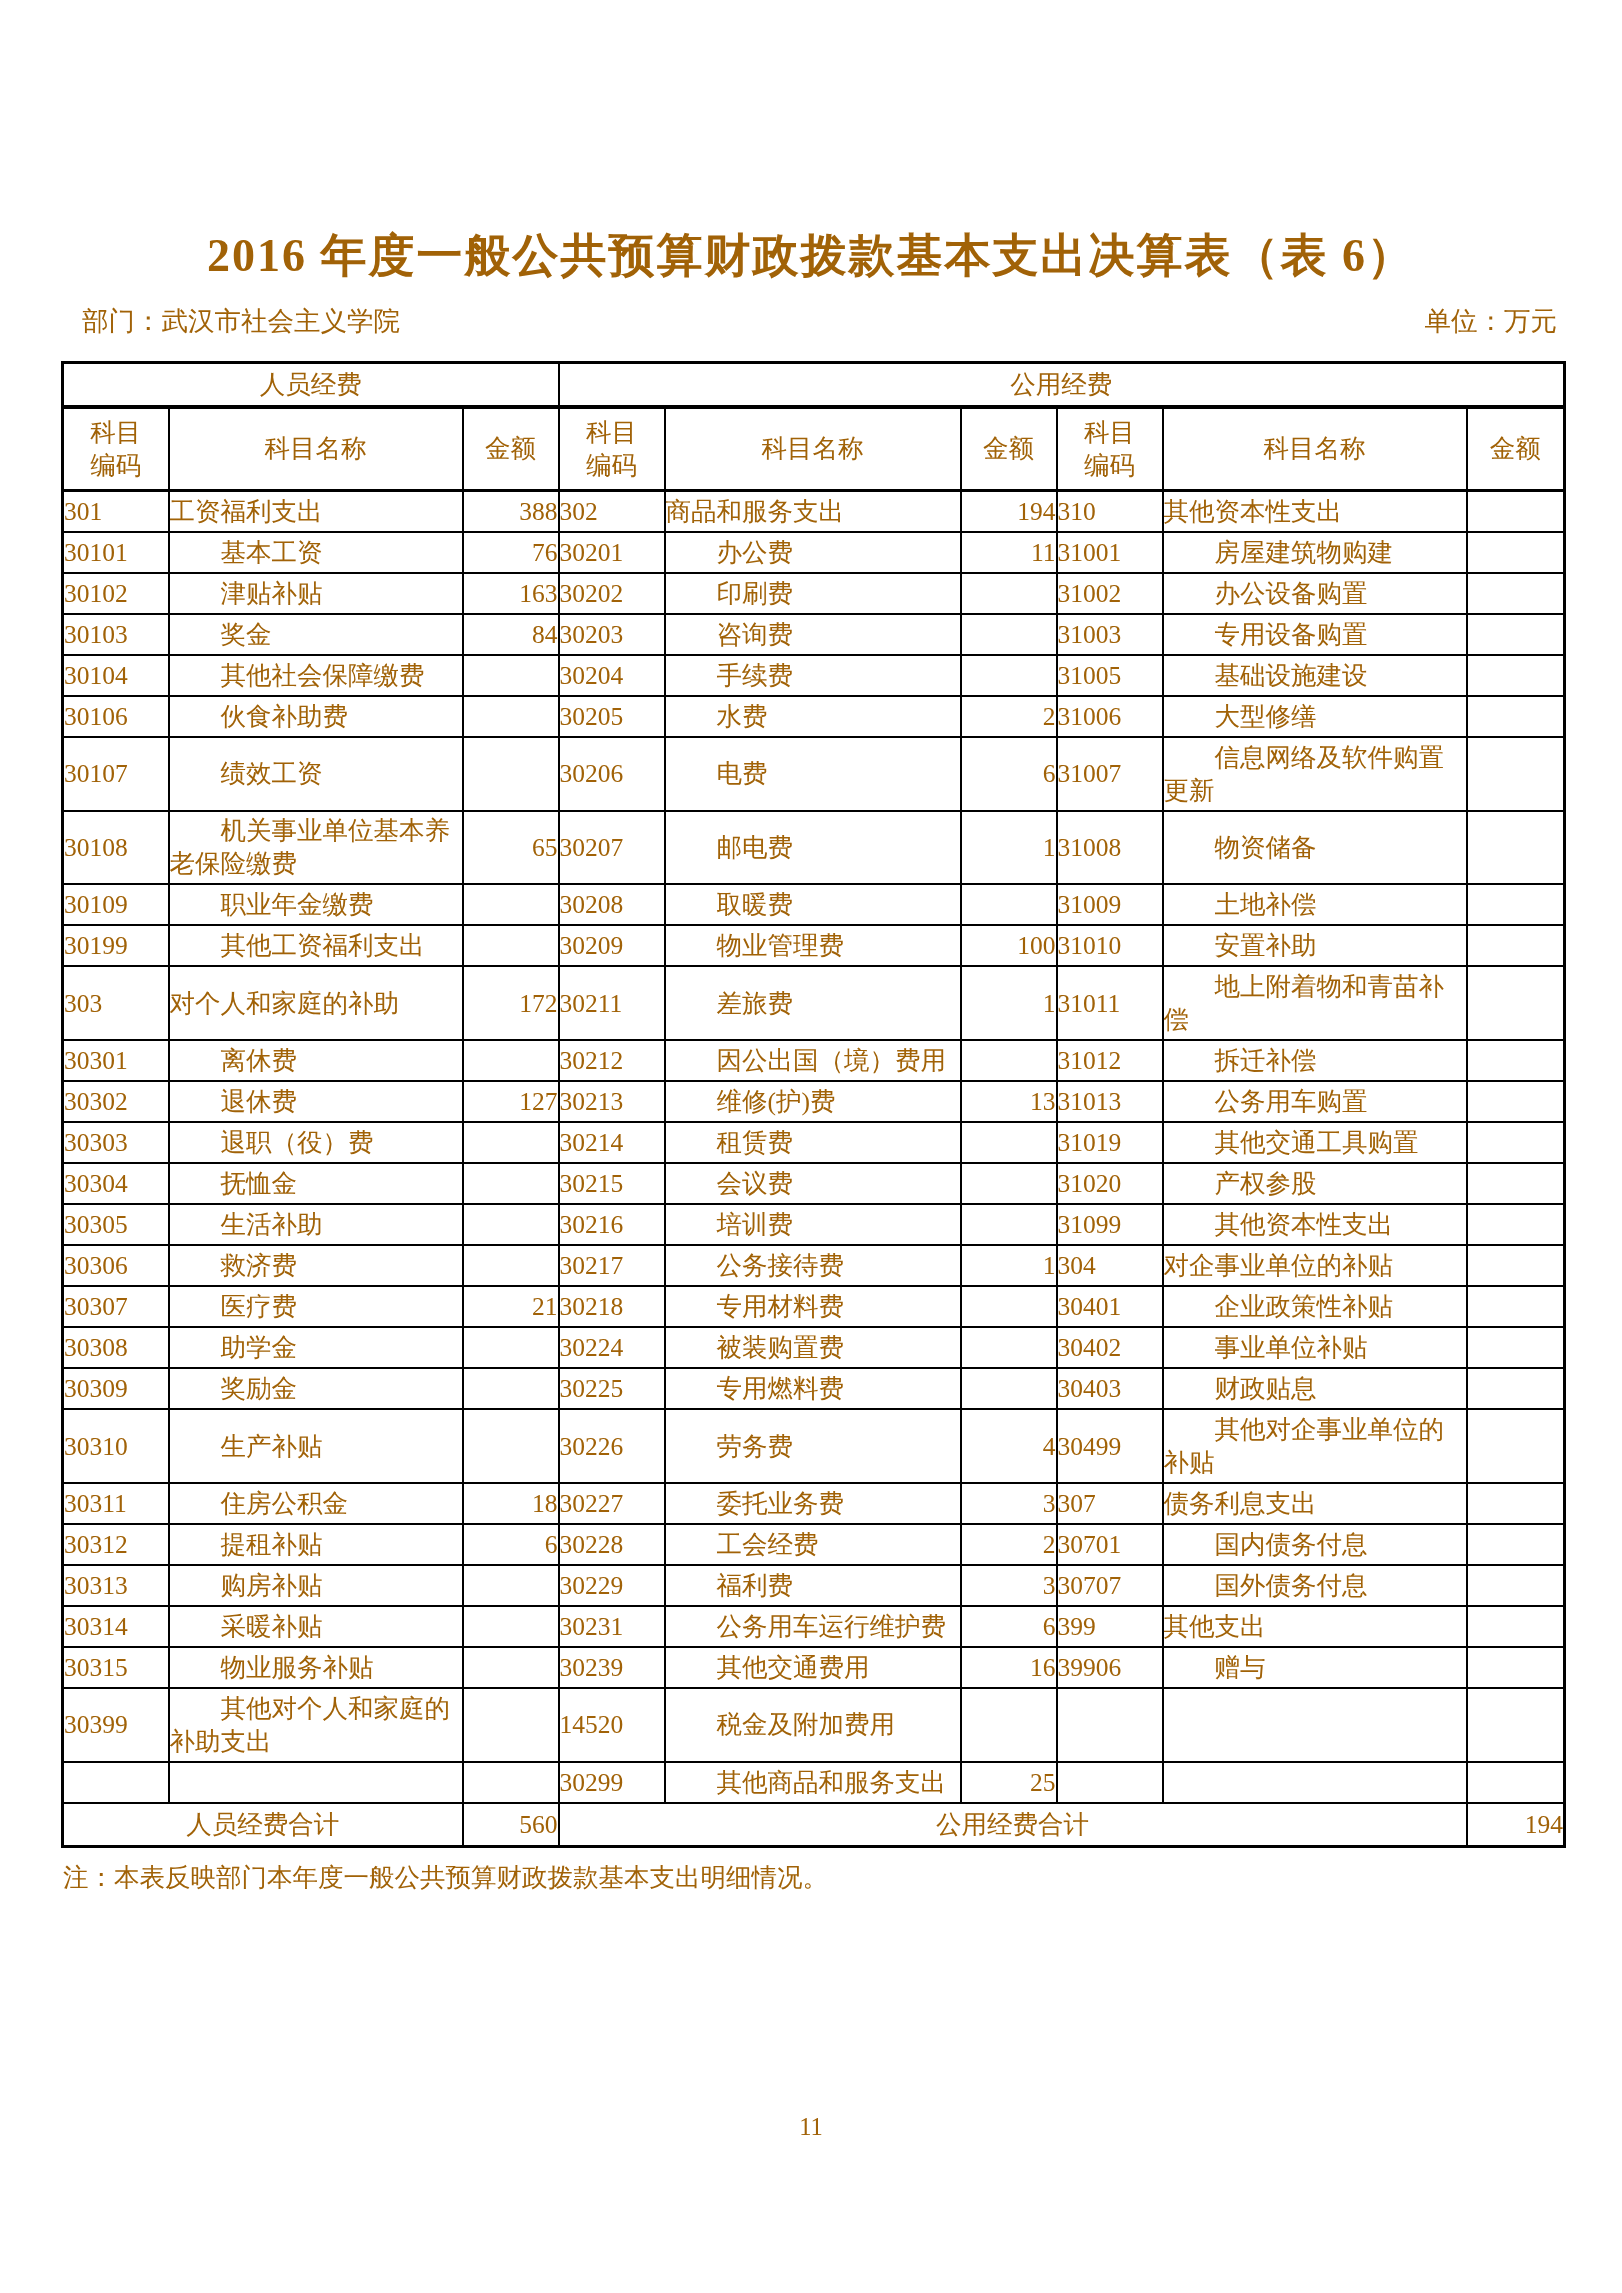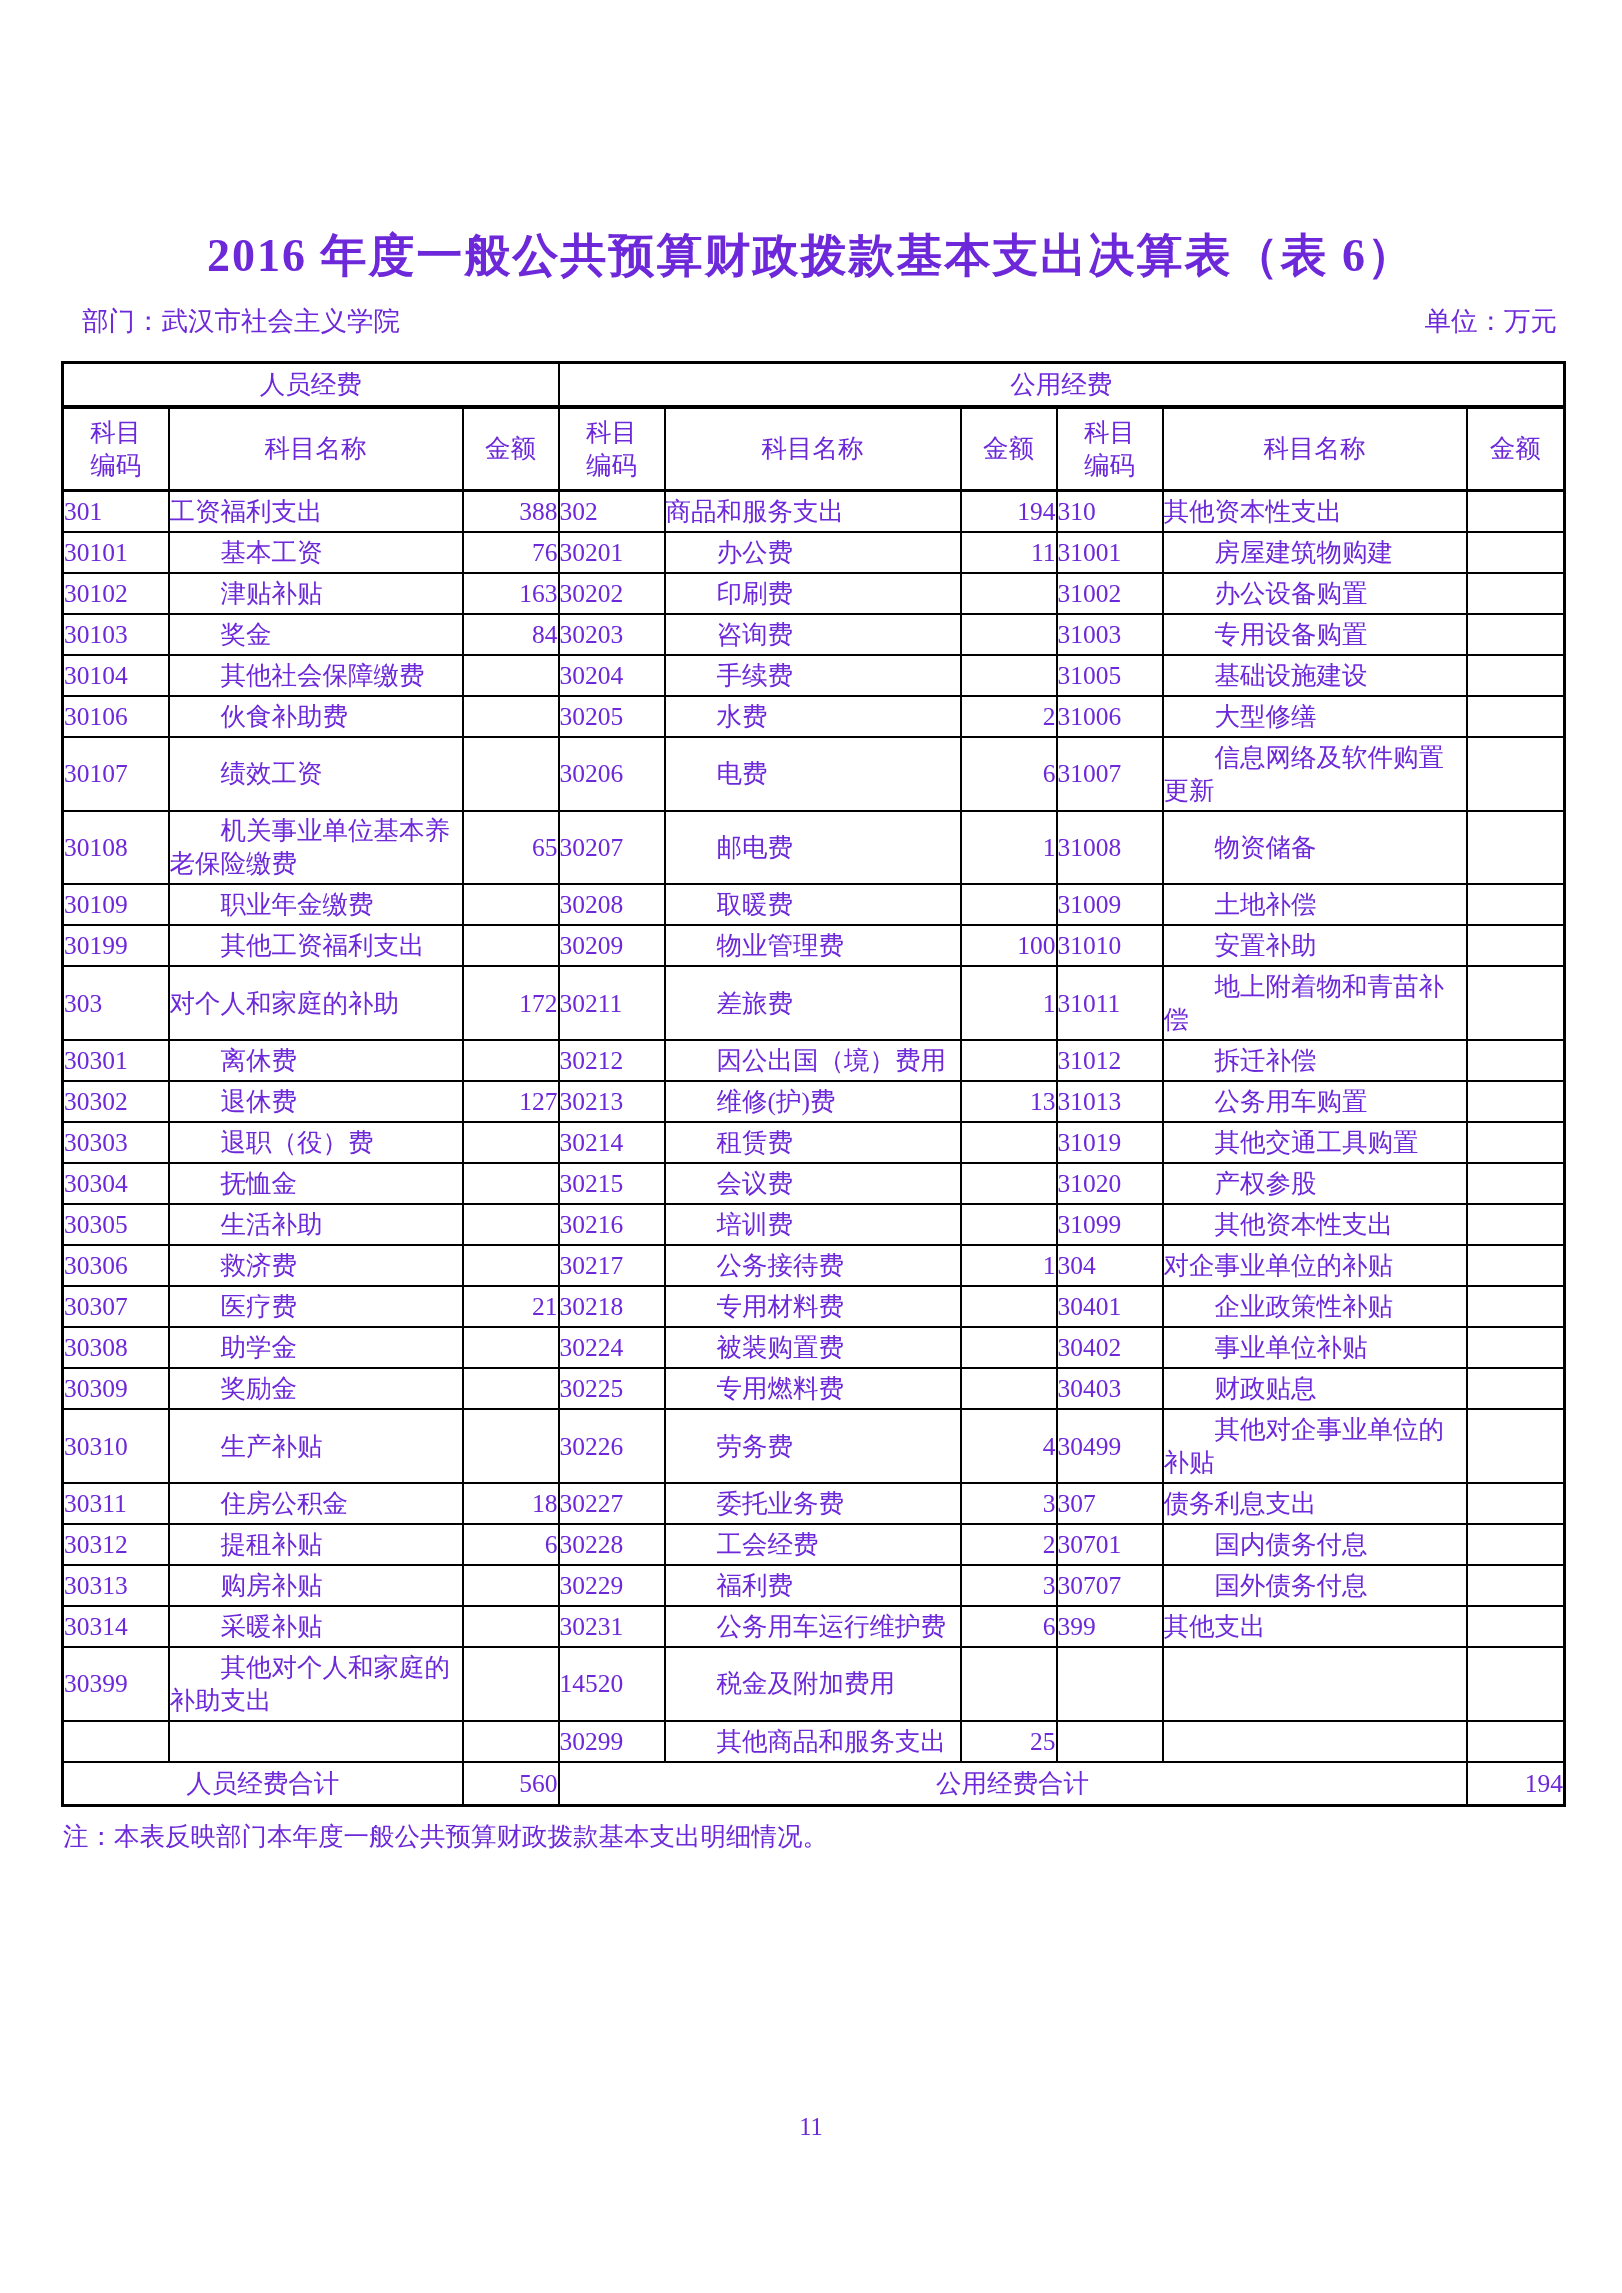--- a/index.html
+++ b/index.html
@@ -2,21 +2,21 @@
 <html><head>
 <meta charset="utf-8">
 <style>
   * { box-sizing: border-box; }
   html, body { margin: 0; padding: 0; background: #ffffff; }
   .page {
     position: relative;
     width: 1622px;
     height: 2294px;
     background: #ffffff;
-    color: #6d28d9;
+    color: #a16207;
     font-family: "Liberation Serif", "DejaVu Serif", serif;
     overflow: hidden;
   }
   .title {
     position: absolute;
     top: 225px;
     left: 0;
     width: 100%;
     text-align: center;
     font-size: 46px;
@@ -404,20 +404,31 @@
             <td class="c-name indent">采暖补贴</td>
             <td class="c-amt sep"></td>
             <td class="c-code">30231</td>
             <td class="c-name indent">公务用车运行维护费</td>
             <td class="c-amt sep">6</td>
             <td class="c-code">399</td>
             <td class="c-name">其他支出</td>
             <td class="c-amt"></td>
           </tr>
           <tr>
+            <td class="c-code">30315</td>
+            <td class="c-name indent">物业服务补贴</td>
+            <td class="c-amt sep"></td>
+            <td class="c-code">30239</td>
+            <td class="c-name indent">其他交通费用</td>
+            <td class="c-amt sep">16</td>
+            <td class="c-code">39906</td>
+            <td class="c-name indent">赠与</td>
+            <td class="c-amt"></td>
+          </tr>
+          <tr>
             <td class="c-code">30399</td>
             <td class="c-name indent">其他对个人和家庭的补助支出</td>
             <td class="c-amt sep"></td>
             <td class="c-code">14520</td>
             <td class="c-name indent">税金及附加费用</td>
             <td class="c-amt sep"></td>
             <td class="c-code"></td>
             <td class="c-name"></td>
             <td class="c-amt"></td>
           </tr>

